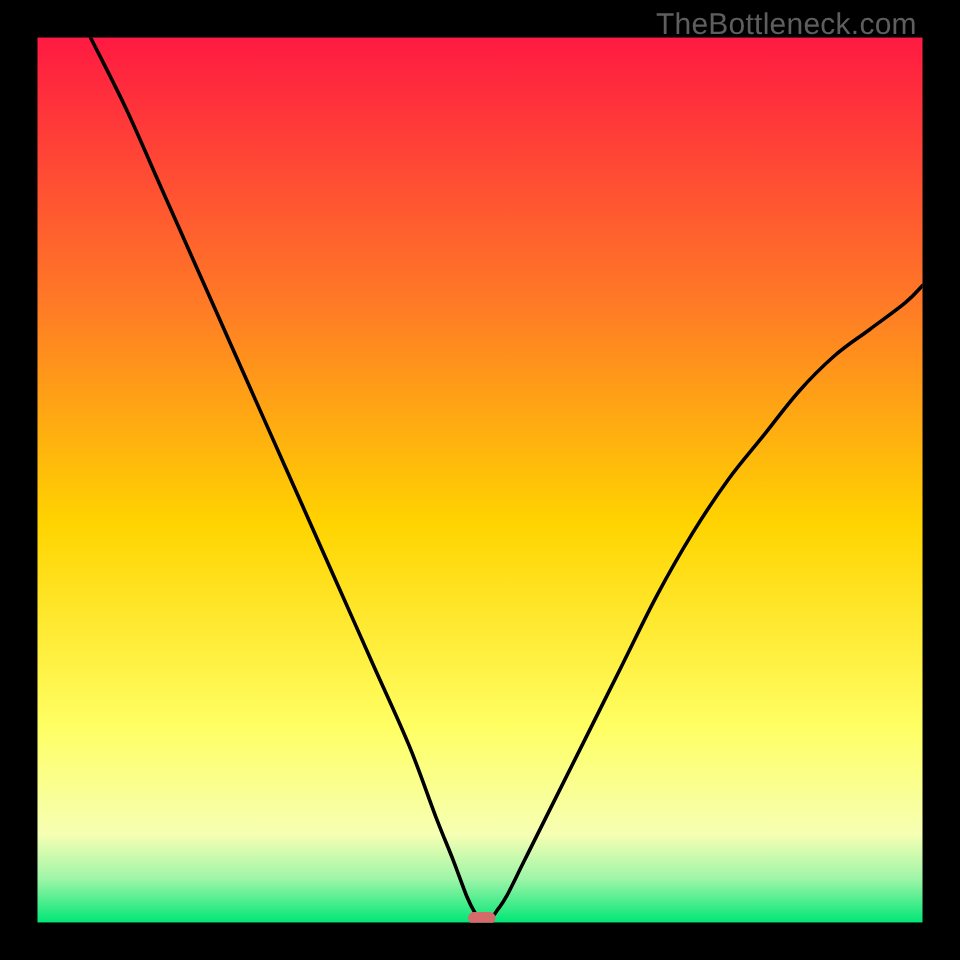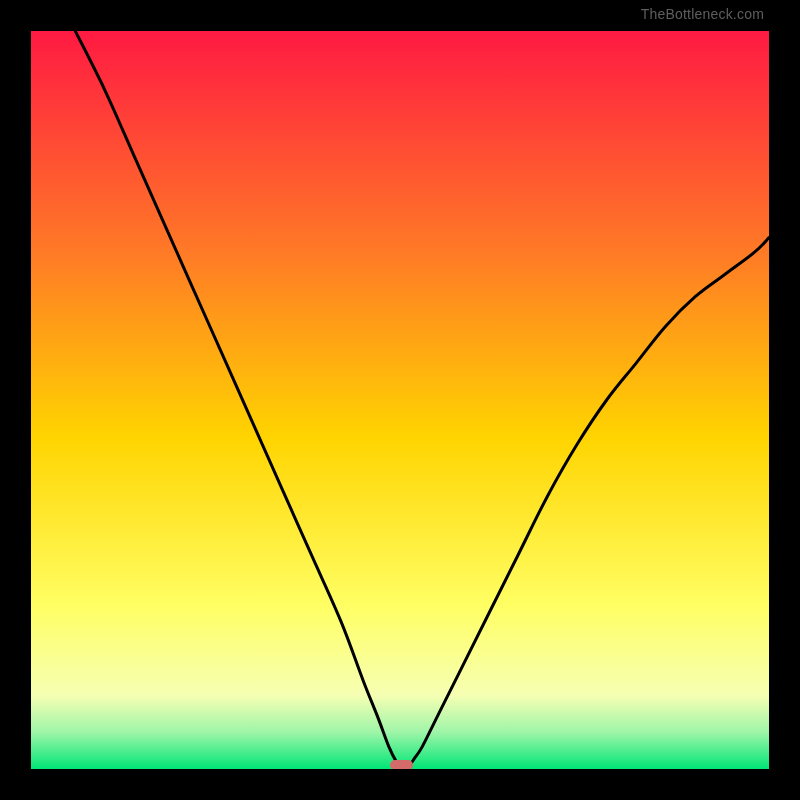--- a/index.html
+++ b/index.html
@@ -34,21 +34,21 @@
   }
   .marker {
     position: absolute;
     border-radius: 999px;
   }
   .watermark {
     position: absolute;
     top: 6px;
     right: 36px;
     font-family: Arial, Helvetica, sans-serif;
-    font-size: 14px;
+    font-size: 25px;
     color: #5e5e5e;
     letter-spacing: 0.2px;
   }
 </style>
 </head>
 <body>
 
 <div class="frame">
 
   <div class="plot-area">

